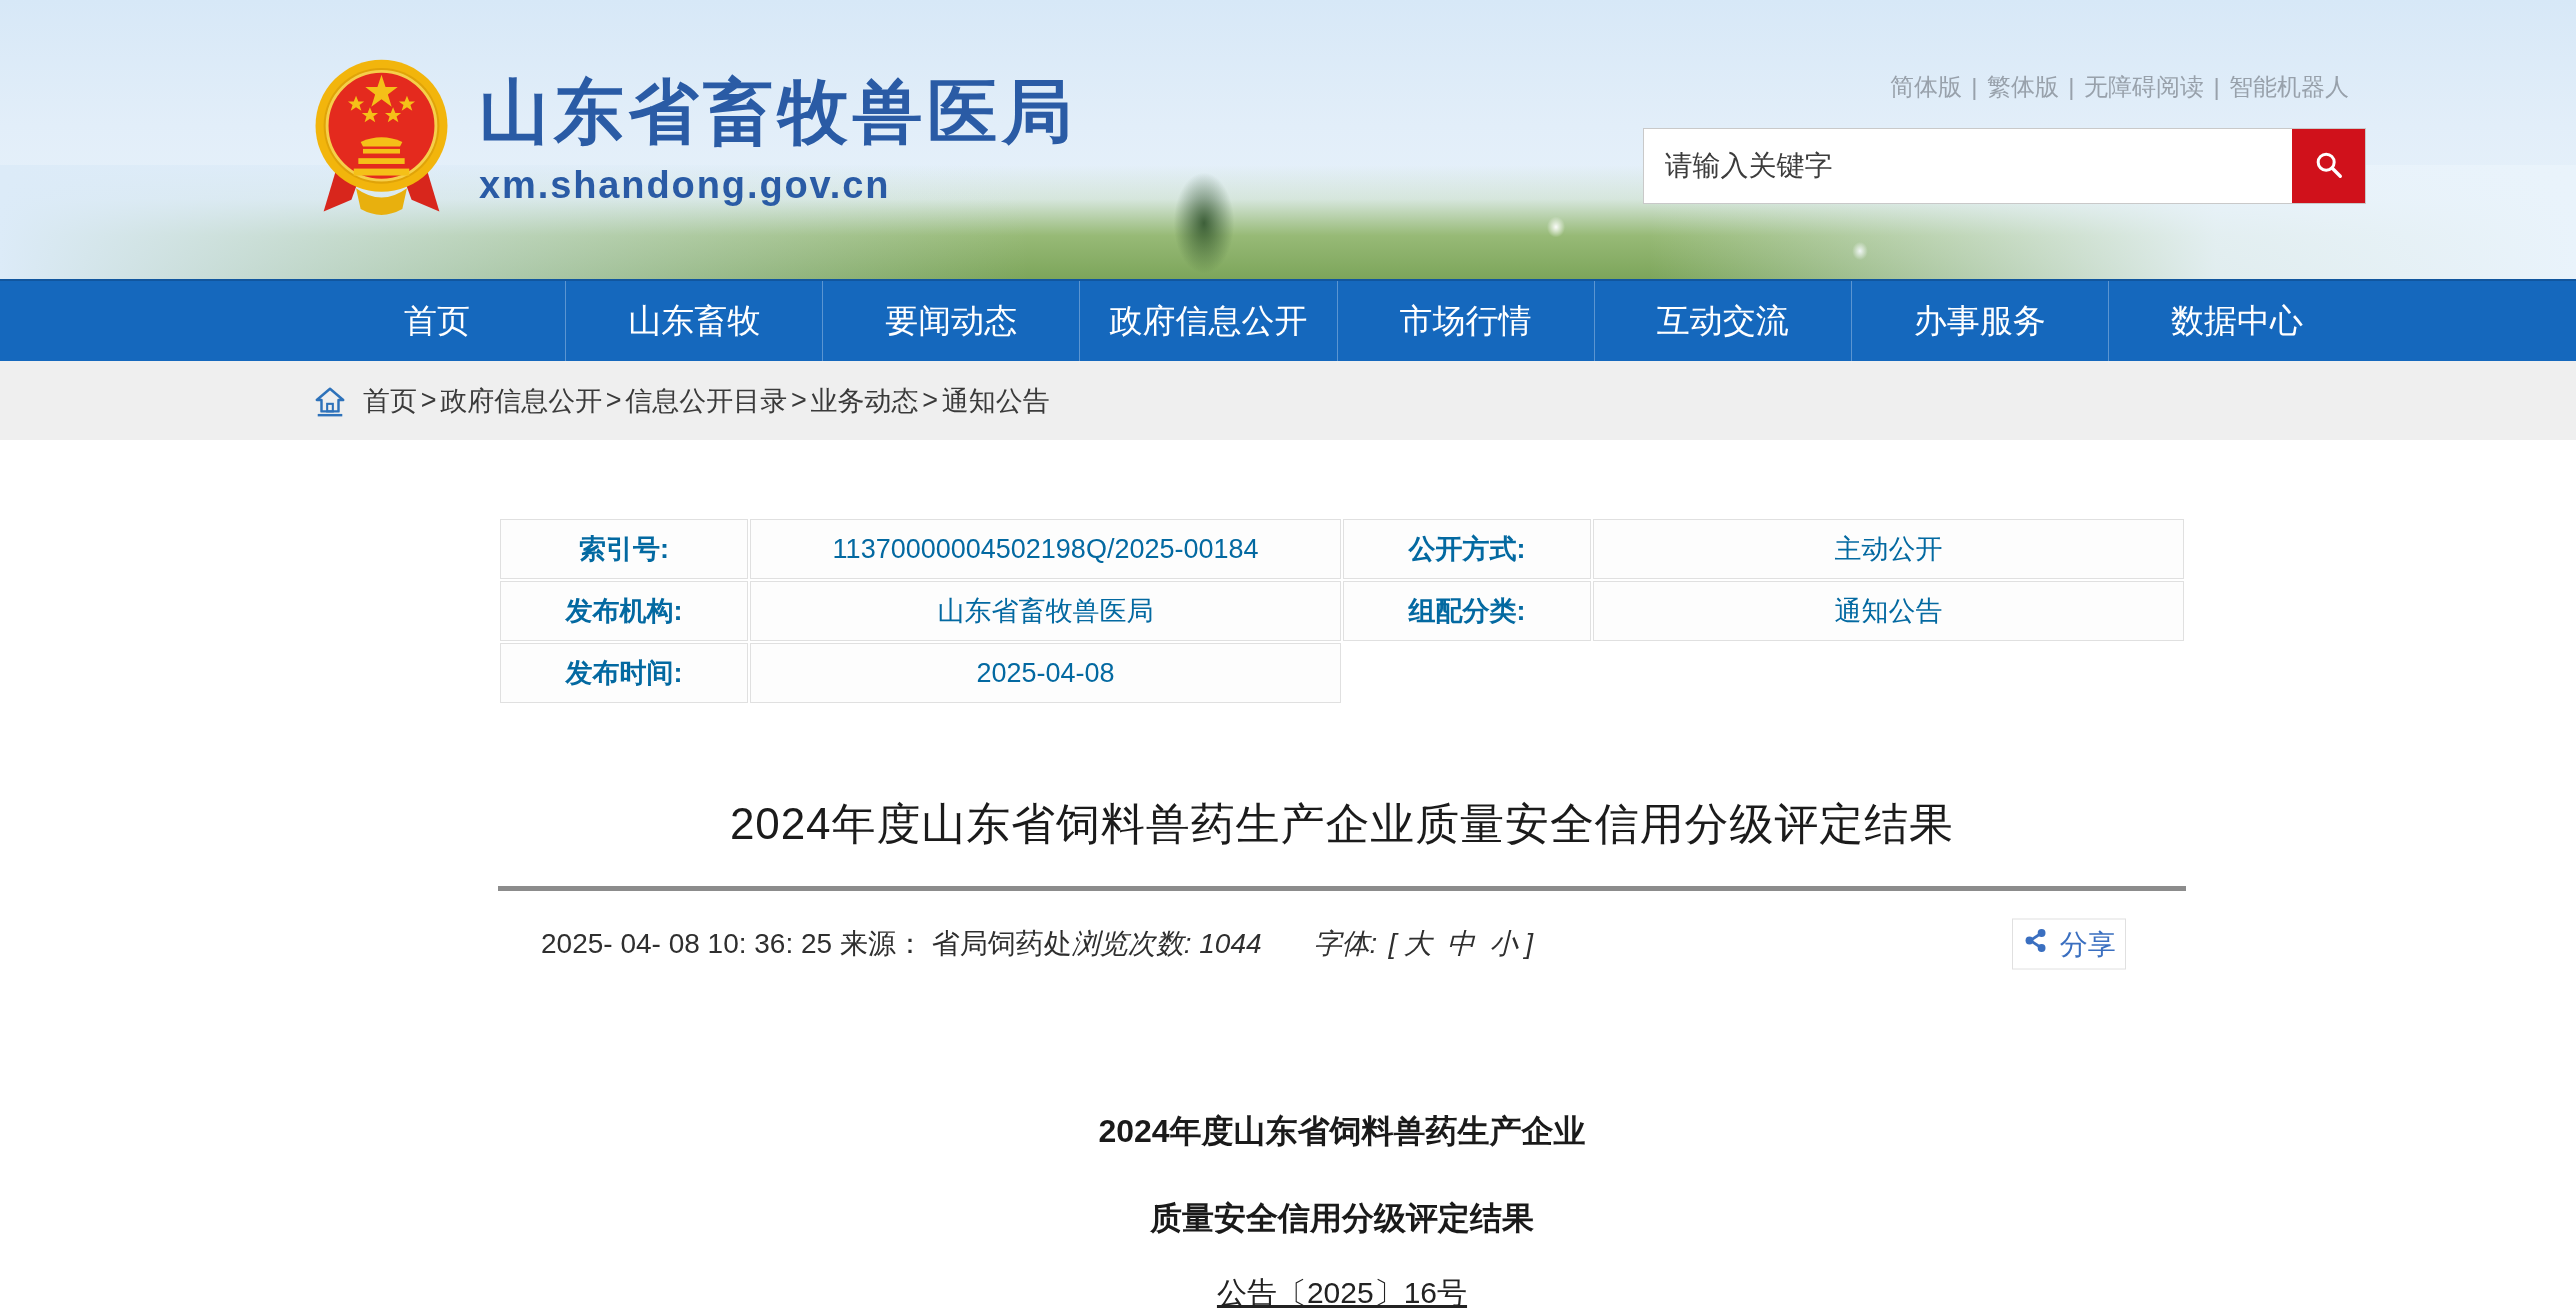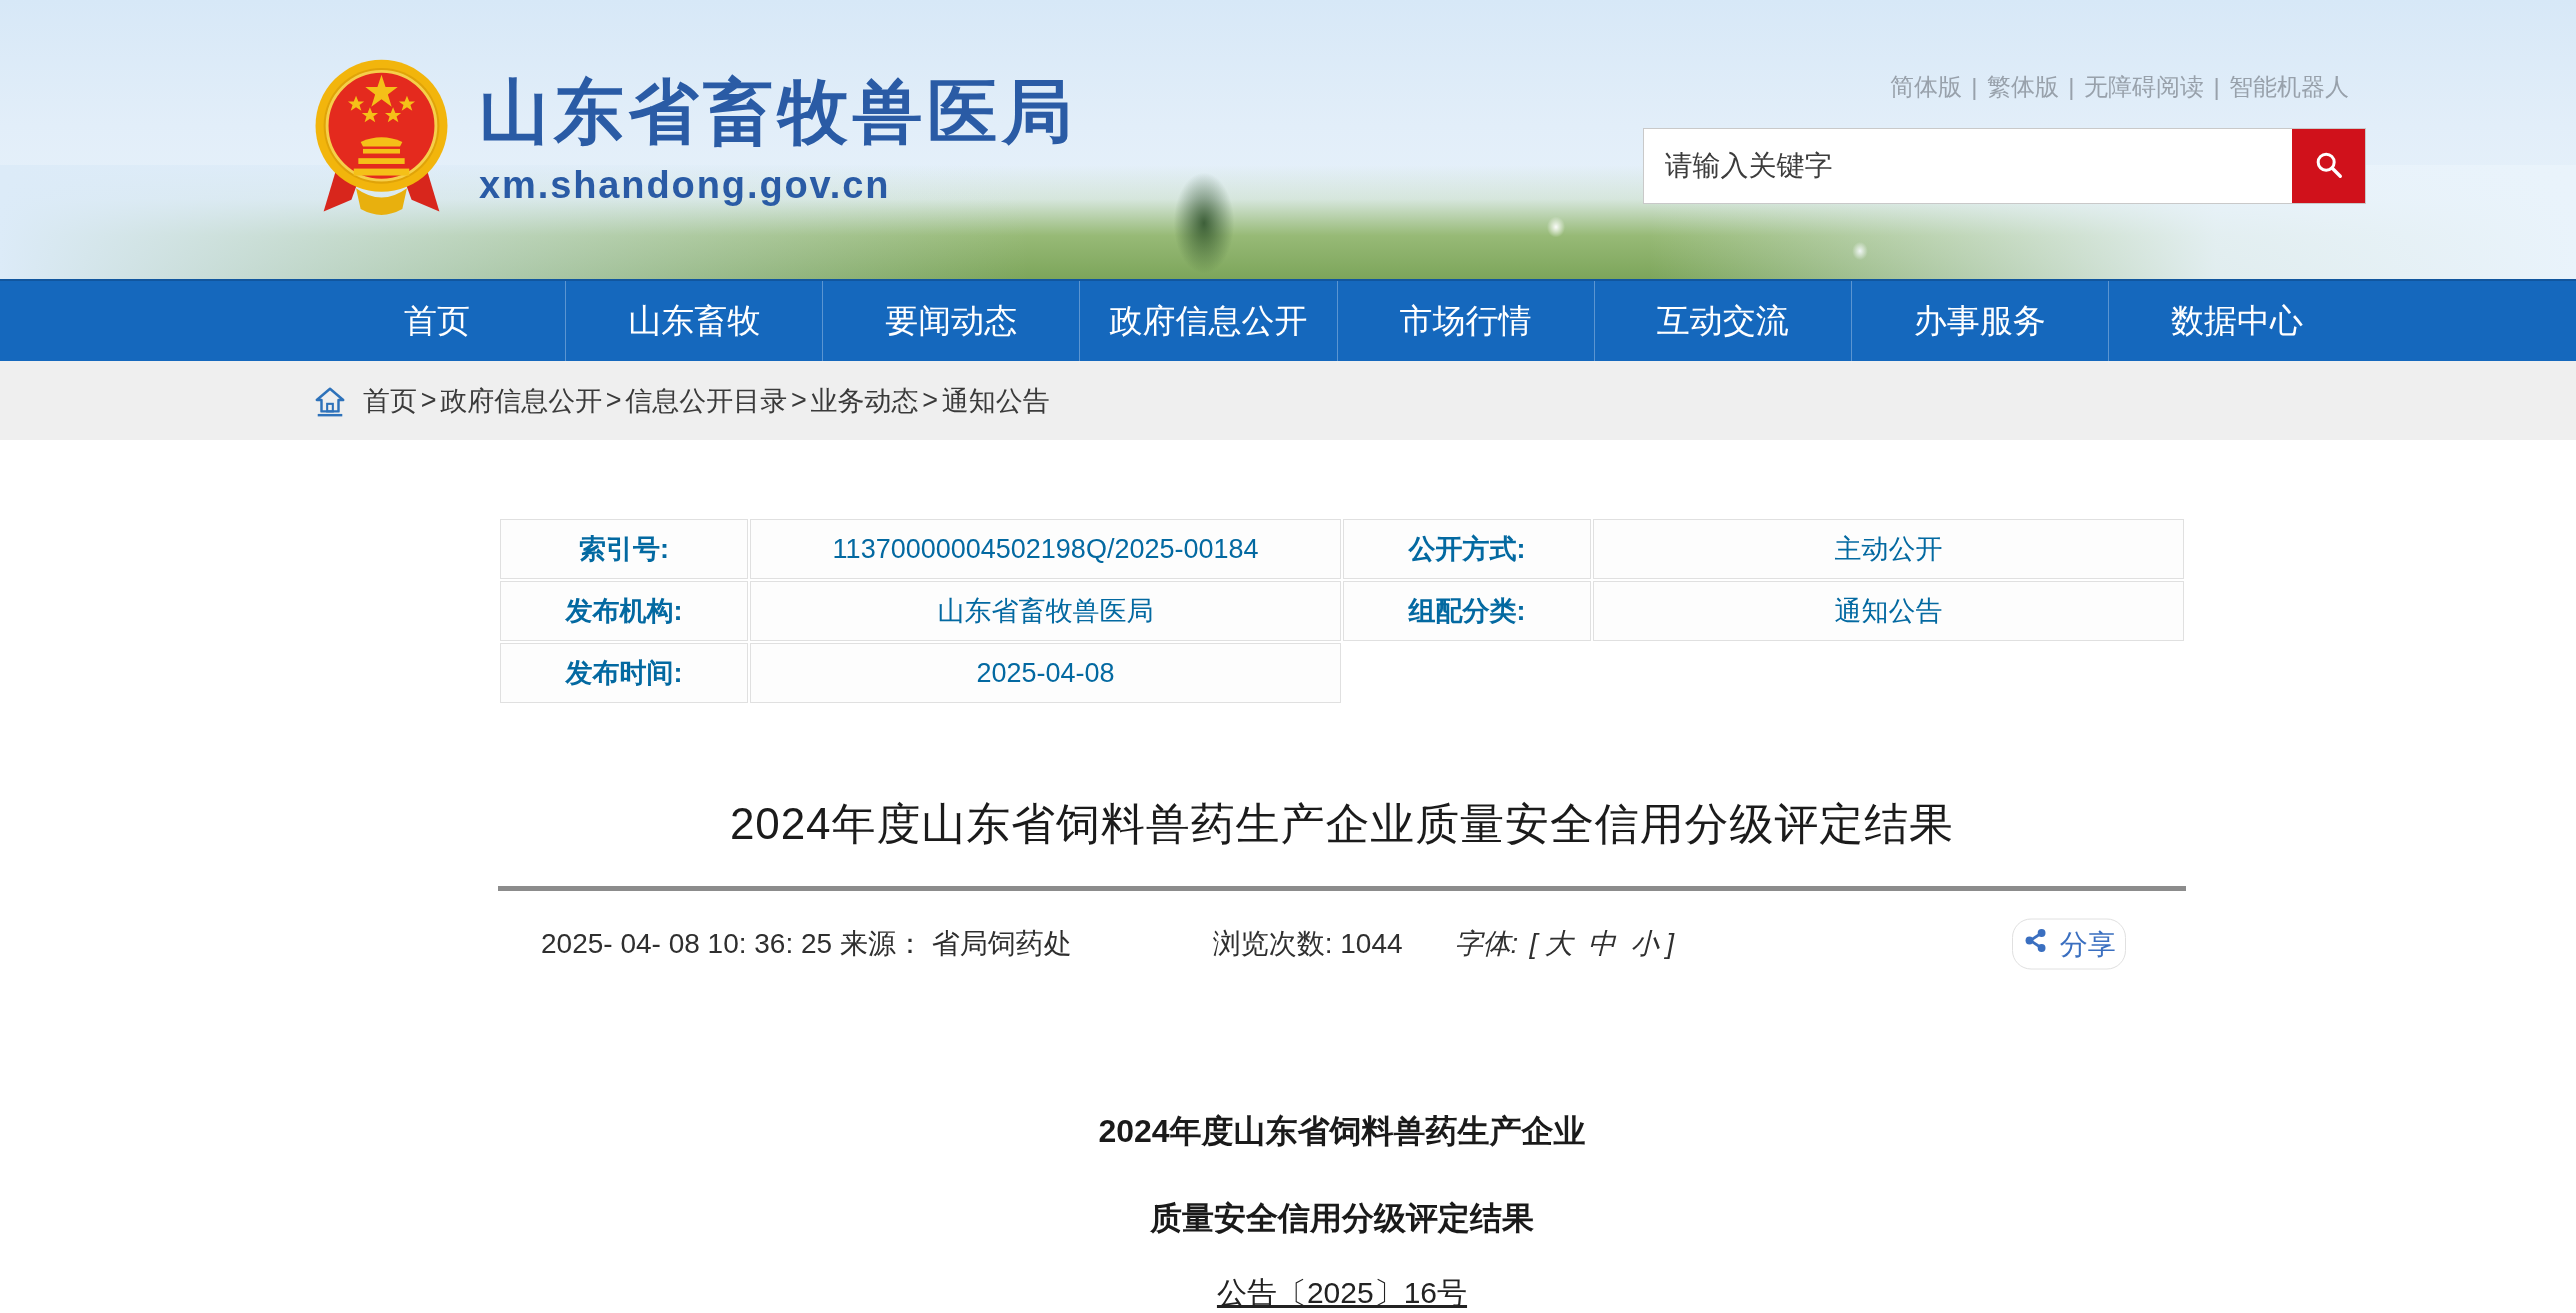--- a/index.html
+++ b/index.html
@@ -71,26 +71,26 @@
   .meta-table td.lbl{font-weight:bold;width:247px;}
   .meta-table td.val{width:588px;}
   .meta-table td.empty{border:none;background:transparent;}
   .article-title{
     margin-top:90px;text-align:center;font-size:44px;color:#1b1b1b;
     font-weight:400;letter-spacing:0.9px;
   }
   .title-divider{margin-top:32px;height:4.7px;background:var(--divider-gray);}
   .meta-row{margin-top:19px;position:relative;display:flex;align-items:center;height:69px;font-size:28px;color:#2f2f2f;white-space:nowrap;}
   .meta-left{margin-left:43px;}
-  .meta-views{margin-left:141px;}
+  .meta-views{font-style:italic;}
   .meta-font{margin-left:52px;display:flex;align-items:center;font-style:italic;}
   .font-size-link{cursor:pointer;margin:0 7.5px;}
   .share-btn{
     position:absolute;right:60px;top:50%;transform:translateY(-50%);
-    width:114px;height:51px;border:1.9px solid #e0e0e0;border-radius:19px;background:#fff;
+    width:114px;height:51px;border:1.9px solid #e0e0e0;border-radius:0;background:#fff;
     display:flex;align-items:center;justify-content:center;gap:9.4px;
     color:var(--link-blue);font-size:28px;cursor:pointer;font-family:inherit;
   }
   .body-block{margin-top:131px;text-align:center;color:#1a1a1a;}
   .body-line{font-size:32px;font-weight:bold;}
   .body-line2{margin-top:43px;}
   .body-no{margin-top:32px;font-size:30px;font-weight:400;color:#222;text-decoration:underline;}
 </style>
 </head>
 <body>

